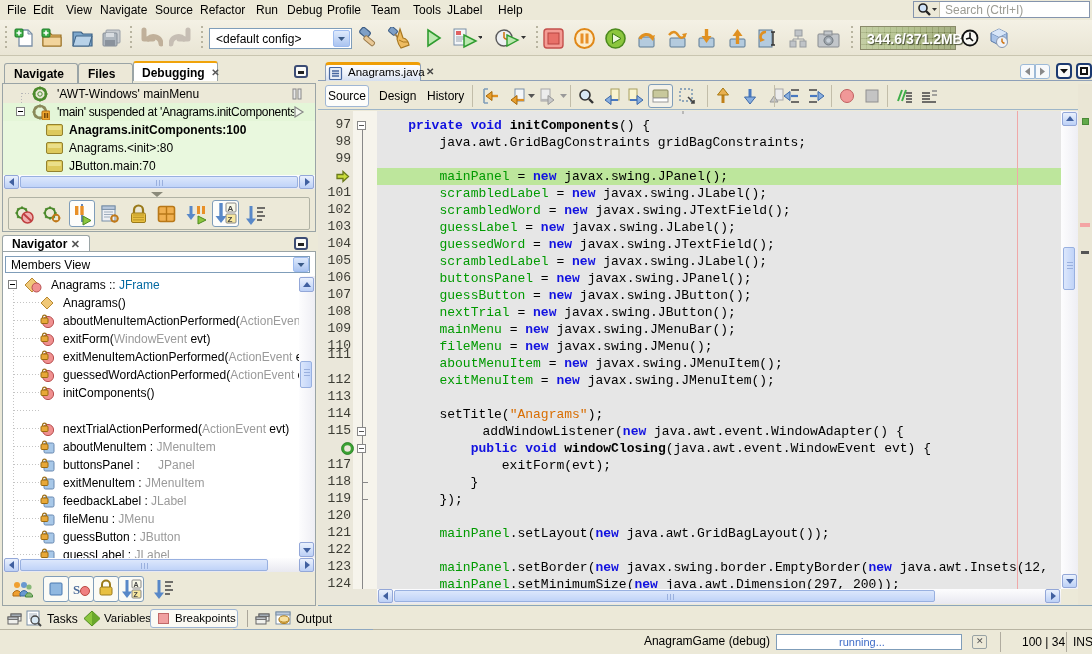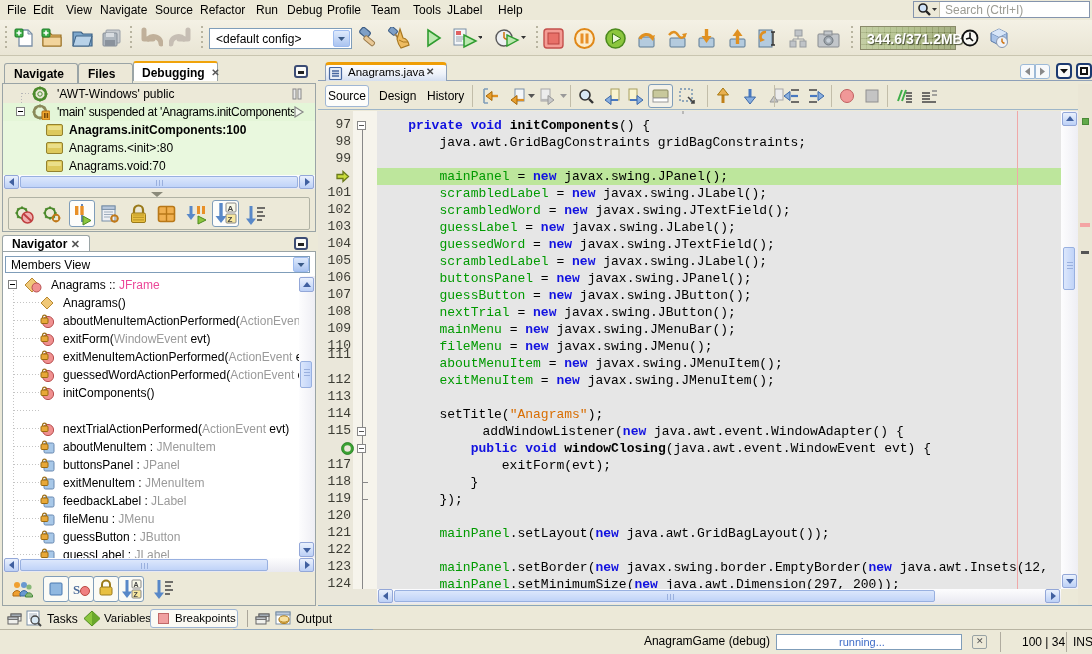--- a/index.html
+++ b/index.html
@@ -300,21 +300,21 @@
     <div class="abs" style="left:32px;top:64px;width:10px;height:1px;background-image:repeating-linear-gradient(90deg,#b8b8b8 0 1px,transparent 1px 3px);"></div>
     <div class="abs" style="left:32px;top:82px;width:10px;height:1px;background-image:repeating-linear-gradient(90deg,#b8b8b8 0 1px,transparent 1px 3px);"></div>
     <div class="treerow" style="left:0;top:1px;width:312px;height:18px;">
       <svg class="abs" style="left:29px;top:1px" width="16" height="16" viewBox="0 0 16 16">
         <circle cx="8" cy="8" r="6" fill="none" stroke="#4c8a2c" stroke-width="2.6"></circle>
         <circle cx="8" cy="8" r="2.2" fill="#e8f0e0" stroke="#4c8a2c"></circle>
         <g stroke="#4c8a2c" stroke-width="1.6">
             <path d="M8 0.5 v3 M8 12.5 v3 M0.5 8 h3 M12.5 8 h3 M2.7 2.7 l2.1 2.1 M11.2 11.2 l2.1 2.1 M13.3 2.7 l-2.1 2.1 M4.8 11.2 l-2.1 2.1"></path>
           </g>
       </svg>
-      <span class="abs" style="left:54px;top:2px;">'AWT-Windows' public</span>
+      <span class="abs" style="left:54px;top:2px;">'AWT-Windows' mainMenu</span>
       <svg class="abs" style="left:288px;top:3px" width="12" height="12" viewBox="0 0 12 12">
         <rect x="2" y="1" width="3" height="10" fill="#e8e8e8" stroke="#888"></rect>
           <rect x="7" y="1" width="3" height="10" fill="#e8e8e8" stroke="#888"></rect>
       </svg>
     </div>
     <div class="treerow" style="left:0;top:19px;width:312px;height:18px;background:#e4f6d8;">
       <div class="abs" style="left:13px;top:4px;width:9px;height:9px;border:1px solid #808080;background:#fff;">
           <div style="position:absolute;left:1px;top:3px;width:5px;height:1px;background:#000;"></div>
         </div>
       <svg class="abs" style="left:29px;top:1px" width="18" height="16" viewBox="0 0 18 16">
@@ -343,21 +343,21 @@
           <rect x="0.5" y="0.5" width="16" height="11" rx="1.5" fill="#ddc95c" stroke="#94822e"></rect>
           <rect x="2" y="2" width="13" height="4" rx="1" fill="#eadf8a"></rect>
         </svg>
       <span class="abs" style="left:66px;top:2px;">Anagrams.&lt;init&gt;:80</span>
     </div>
     <div class="treerow" style="left:0;top:73px;width:312px;height:18px;background:#e9f8de;">
       <svg class="abs" style="left:43px;top:3px" width="17" height="12" viewBox="0 0 17 12">
           <rect x="0.5" y="0.5" width="16" height="11" rx="1.5" fill="#ddc95c" stroke="#94822e"></rect>
           <rect x="2" y="2" width="13" height="4" rx="1" fill="#eadf8a"></rect>
         </svg>
-      <span class="abs" style="left:66px;top:2px;">Anagrams.void:70</span>
+      <span class="abs" style="left:66px;top:2px;">JButton.main:70</span>
     </div>
     <div class="abs" style="left:0;top:0;width:312px;height:91px;background:#fff;z-index:-1;"></div>
 
     <div class="sbh" style="left:0;top:91px;width:312px;height:14px;">
       <div class="sbbtn" style="left:1px;top:0;">
           <svg width="8" height="8" viewBox="0 0 8 8">
             <path d="M6 0 L1 4 L6 8 z" fill="#4060a0"></path>
           </svg>
         </div>
       <div class="sbbtn" style="right:1px;top:0;">
@@ -486,21 +486,21 @@
       <div class="abs" style="left:11px;top:260px;width:26px;height:1px;background-image:repeating-linear-gradient(90deg,#c4c4c4 0 1px,transparent 1px 3px);"></div>
       <div class="abs" style="left:11px;top:278px;width:26px;height:1px;background-image:repeating-linear-gradient(90deg,#c4c4c4 0 1px,transparent 1px 3px);"></div>
       <div class="nrow" style="top:0px;">
         <div class="abs" style="left:5px;top:4px;width:9px;height:9px;border:1px solid #808080;background:#fff;">
             <div style="position:absolute;left:1px;top:3px;width:5px;height:1px;background:#000;"></div>
           </div>
         <svg class="abs" style="left:20px;top:1px" width="20" height="16" viewBox="0 0 20 16">
           <path d="M9 1 L16 8 L9 15 L2 8 z" fill="#f0c878" stroke="#b88830"></path>
           <circle cx="13.5" cy="10.5" r="4.5" fill="#f09090" stroke="#b85050"></circle>
         </svg>
-        <span style="left:48px;">Anagrams :: <span style="position:static;color:#ec4899;">JFrame</span></span>
+        <span style="left:48px;">Anagrams :: <span style="position:static;color:#0369a1;">JFrame</span></span>
       </div>
       <div class="nrow" style="top:18px;">
           <svg class="nico" width="14" height="14" viewBox="0 0 14 14">
             <path d="M7 1 L13 7 L7 13 L1 7 z" fill="#f0c878" stroke="#b88830"></path>
           </svg>
           <span style="left:60px;">Anagrams()</span>
         </div>
       <div class="nrow" style="top:36px;">
           <svg class="nico" width="15" height="14" viewBox="0 0 15 14">
             <circle cx="8" cy="8" r="5.6" fill="#f09090" stroke="#b85050"></circle>
@@ -556,21 +556,21 @@
             <path d="M2.6 4 v-1 a1.9 1.9 0 0 1 3.8 0 v1" fill="none" stroke="#9a6a10" stroke-width="1.2"></path>
           </svg>
           <span style="left:60px;">aboutMenuItem : <span style="position:static;color:#9a9a9a;">JMenuItem</span></span>
         </div>
       <div class="nrow" style="top:180px;">
           <svg class="nico" width="15" height="14" viewBox="0 0 15 14">
             <rect x="4" y="3" width="10" height="10" rx="1.5" fill="#a8c8e8" stroke="#6888b0"></rect>
             <rect x="1" y="4" width="7" height="5.5" rx="1" fill="#e8a838" stroke="#9a6a10"></rect>
             <path d="M2.6 4 v-1 a1.9 1.9 0 0 1 3.8 0 v1" fill="none" stroke="#9a6a10" stroke-width="1.2"></path>
           </svg>
-          <span style="left:60px;">buttonsPanel : <span style="position:static;color:#9a9a9a;">JPanel</span></span>
+          <span style="left:60px;">buttonsPanel : <span style="position:static;color:#9a9a9a;margin-left:15px;">JPanel</span></span>
         </div>
       <div class="nrow" style="top:198px;">
           <svg class="nico" width="15" height="14" viewBox="0 0 15 14">
             <rect x="4" y="3" width="10" height="10" rx="1.5" fill="#a8c8e8" stroke="#6888b0"></rect>
             <rect x="1" y="4" width="7" height="5.5" rx="1" fill="#e8a838" stroke="#9a6a10"></rect>
             <path d="M2.6 4 v-1 a1.9 1.9 0 0 1 3.8 0 v1" fill="none" stroke="#9a6a10" stroke-width="1.2"></path>
           </svg>
           <span style="left:60px;">exitMenuItem : <span style="position:static;color:#9a9a9a;">JMenuItem</span></span>
         </div>
       <div class="nrow" style="top:216px;">
@@ -684,21 +684,21 @@
         <path d="M12 4 h8 M12 8 h6 M12 12 h8 M12 16 h5" stroke="#444" stroke-width="1.6"></path>
       </svg>
         </div>
     </div>
   </div>
 </div>
 <div id="editor" class="abs" style="left:318px;top:56px;width:774px;height:552px;">
 
   <div class="abs" style="left:0;top:24px;width:774px;height:1px;background:#8ea0b8;"></div>
 
-  <div class="abs" style="left:7px;top:6px;width:122px;height:19px;border:1px solid #8ea0b8;border-bottom:none;border-radius:4px 4px 0 0;background:linear-gradient(#fdfdfe,#eef2f9 55%,#d5dff0);border-top:3px solid #ef9e06;">
+  <div class="abs" style="left:7px;top:6px;width:96px;height:19px;border:1px solid #8ea0b8;border-bottom:none;border-radius:4px 4px 0 0;background:linear-gradient(#fdfdfe,#eef2f9 55%,#d5dff0);border-top:3px solid #ef9e06;">
     <svg class="abs" style="left:2px;top:1px" width="15" height="15" viewBox="0 0 15 15">
       <rect x="1.5" y="1.5" width="12" height="12" rx="1" fill="#e8eef6" stroke="#4868a0" stroke-width="1.2"></rect>
       <path d="M4 5 h7 M4 7.5 h7 M4 10 h7" stroke="#4868a0" stroke-width="1.3"></path>
     </svg>
     <span class="abs" style="left:22px;top:1px;font-size:11.5px;">Anagrams.java</span>
     <span class="abs" style="left:100px;top:1px;font-size:10px;color:#444;font-weight:bold;">✕</span>
   </div>
 
   <div class="abs" style="left:702px;top:8px;width:15px;height:15px;border:1px solid #9dbad7;border-radius:3px 0 0 3px;background:#f7f9fb;">
       <svg width="13" height="13" viewBox="0 0 13 13">

